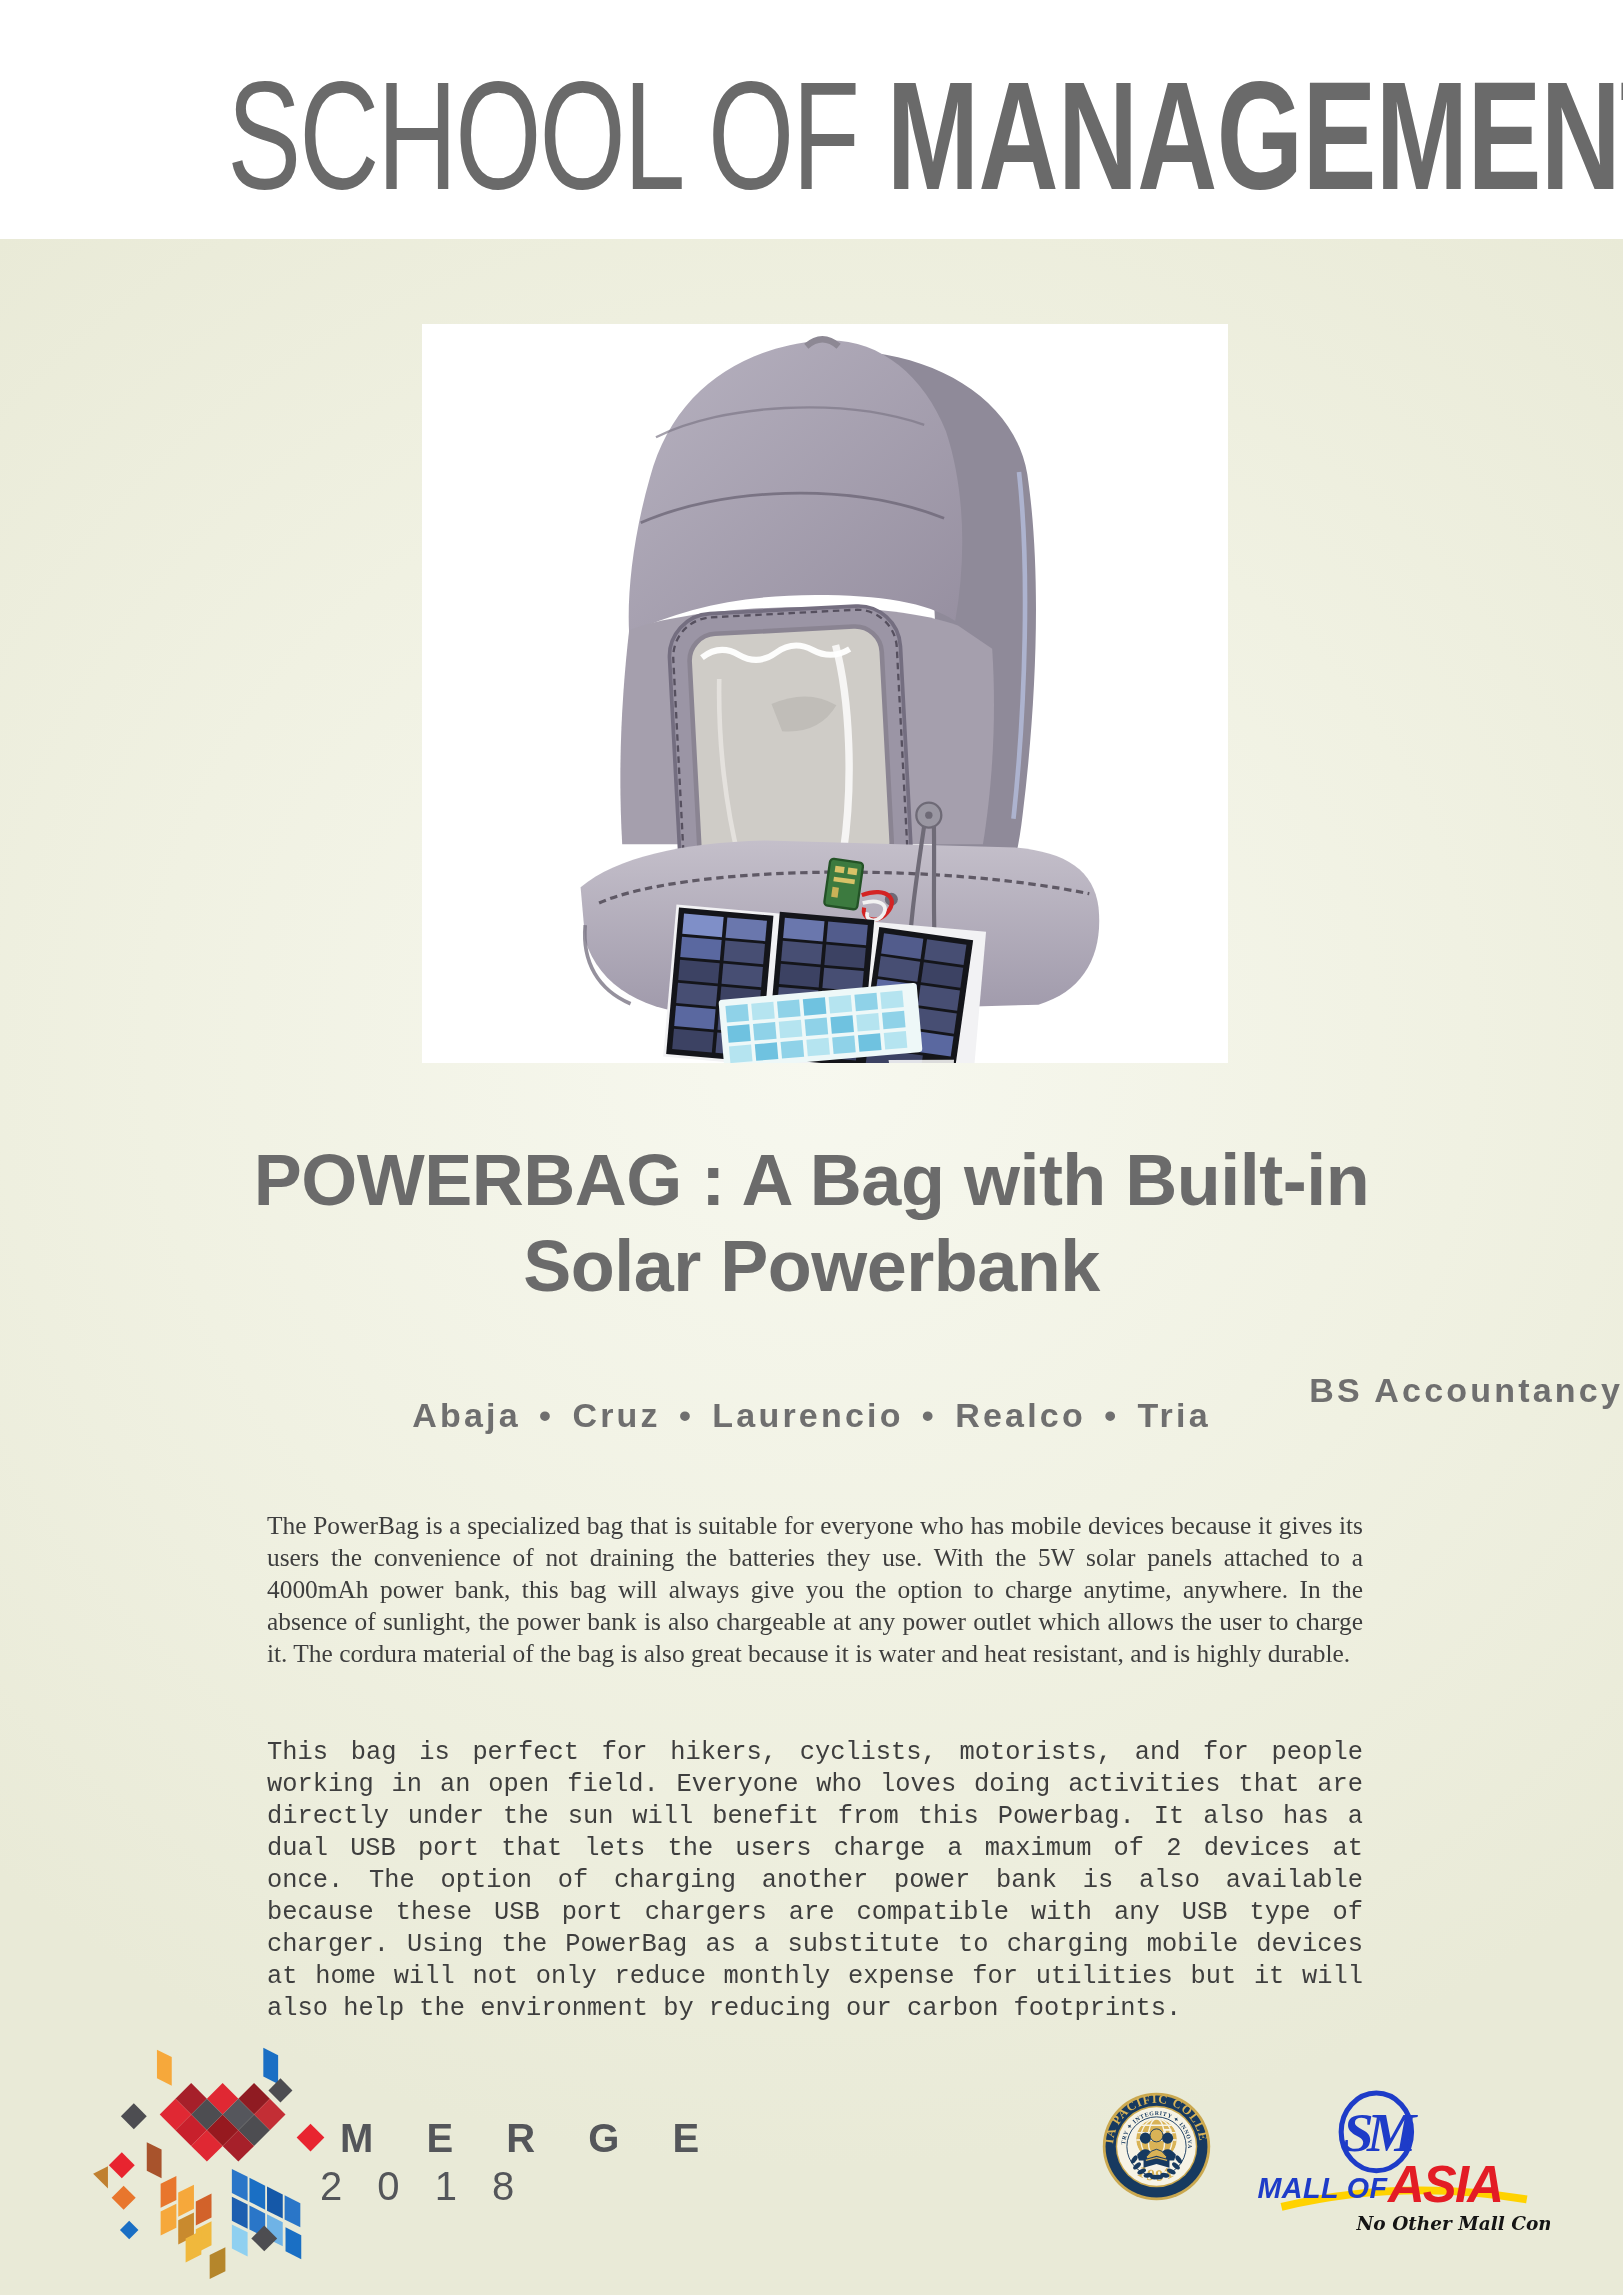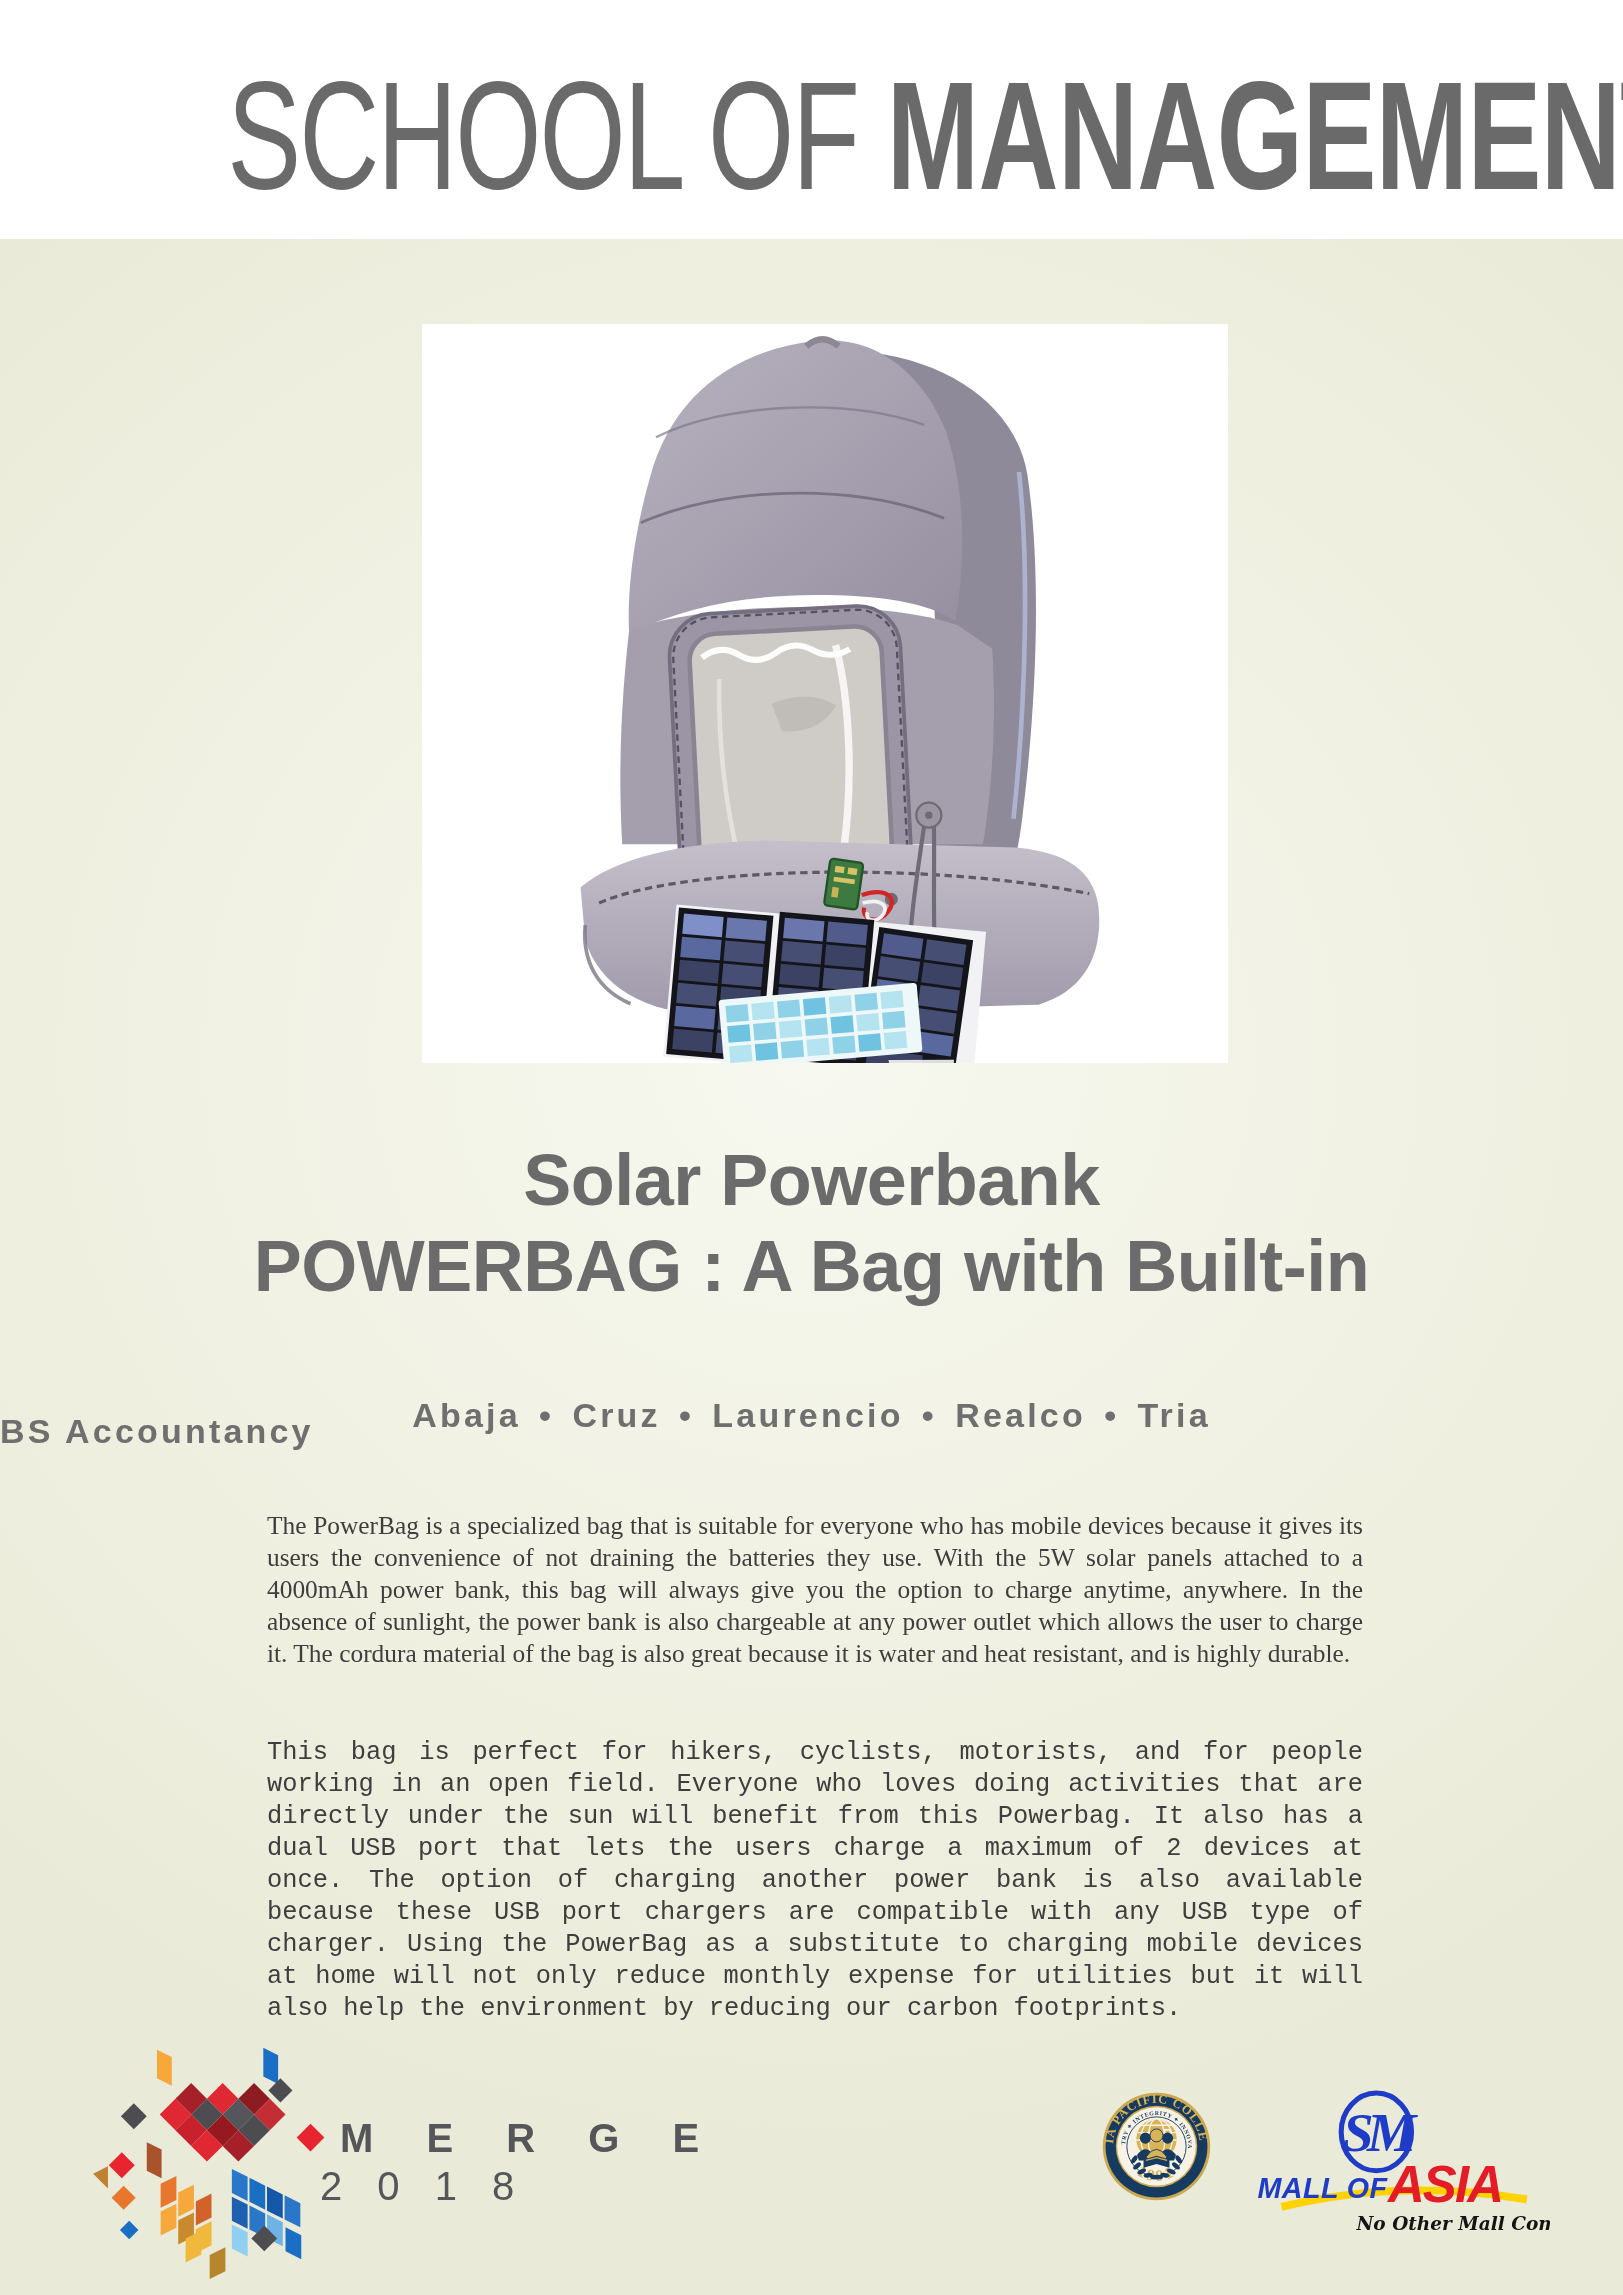--- a/index.html
+++ b/index.html
@@ -23,22 +23,22 @@
   
   .product-title{
     position:absolute; left:0; top:1137px; width:1623px; text-align:center;
     font-size:72px; font-weight:700; color:#6b6b6b; line-height:1.2; letter-spacing:-0.5px;
   }
   .authors-line{
     position:absolute; left:0; top:1398px; width:1623px; text-align:center;
     font-size:34px; font-weight:700; color:#6f6f6f; letter-spacing:3.2px; word-spacing:5.6px; line-height:1;
   }
   .course-line{
-    position:absolute; left:0; top:1373px; width:1623px; text-align:left;
-    font-size:34px; font-weight:700; color:#6f6f6f; letter-spacing:3.2px; line-height:1;margin-top:41px;
+    position:absolute; left:0; top:1373px; width:1623px; text-align:right;
+    font-size:34px; font-weight:700; color:#6f6f6f; letter-spacing:3.2px; line-height:1;
   }
   
   .para{
     position:absolute; left:267px; width:1096px;
     font-family:"Liberation Serif", serif; font-size:25.4px; line-height:32px;
     color:#3e3e3e; text-align:justify;
   }
   .para1{top:1501px;margin-top:8px;}
   .para2{top:1737px;font-family:Liberation Mono, monospace;}
   
@@ -191,22 +191,22 @@
             <rect x="182" y="102" width="48" height="36" fill="#b5e4f0"></rect>
             <rect x="238" y="102" width="48" height="36"></rect>
             <rect x="294" y="102" width="48" height="36" fill="#6fc2e0"></rect>
             <rect x="350" y="102" width="48" height="36" fill="#b5e4f0"></rect>
         </g>
       </g>
     </svg>
   </div>
 
   <div class="product-title">
+    <div>POWERBAG : A Bag with Built-in</div>
     <div>Solar Powerbank</div>
-    <div>POWERBAG : A Bag with Built-in</div>
   </div>
   <div class="authors-line">Abaja • Cruz • Laurencio • Realco • Tria</div>
   <div class="course-line">BS Accountancy</div>
 
   <div class="para para1">The PowerBag is a specialized bag that is suitable for everyone who has mobile devices because it gives its users the convenience of not draining the batteries they use. With the 5W solar panels attached to a 4000mAh power bank, this bag will always give you the option to charge anytime, anywhere. In the absence of sunlight, the power bank is also chargeable at any power outlet which allows the user to charge it. The cordura material of the bag is also great because it is water and heat resistant, and is highly durable.</div>
   <div class="para para2">This bag is perfect for hikers, cyclists, motorists, and for people working in an open field. Everyone who loves doing activities that are directly under the sun will benefit from this Powerbag. It also has a dual USB port that lets the users charge a maximum of 2 devices at once. The option of charging another power bank is also available because these USB port chargers are compatible with any USB type of charger. Using the PowerBag as a substitute to charging mobile devices at home will not only reduce monthly expense for utilities but it will also help the environment by reducing our carbon footprints.</div>
 
   <div class="merge-logo">
     <svg width="278" height="259" viewBox="0 0 600 560">
 

